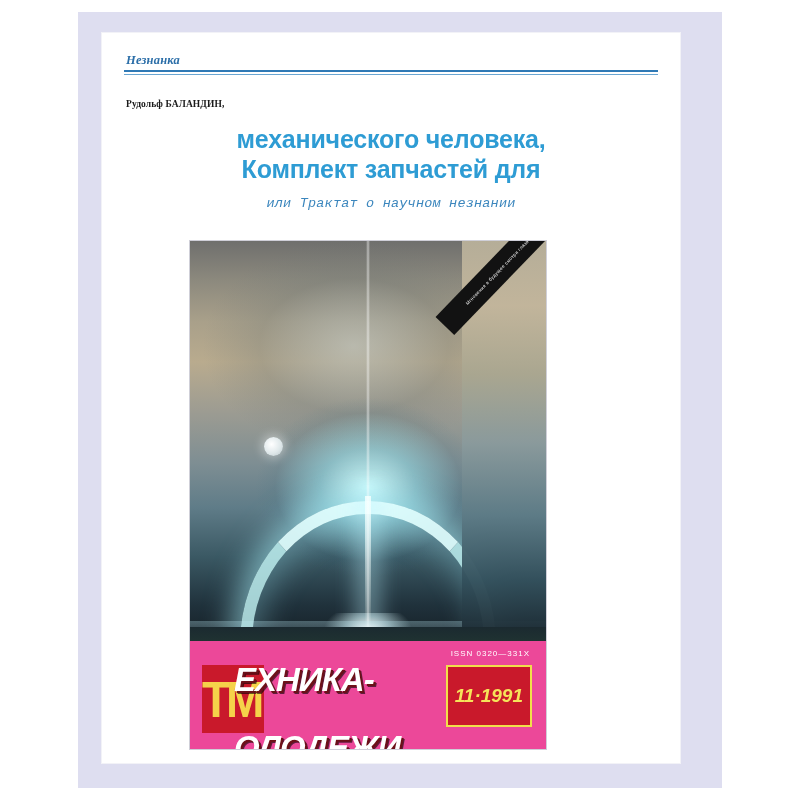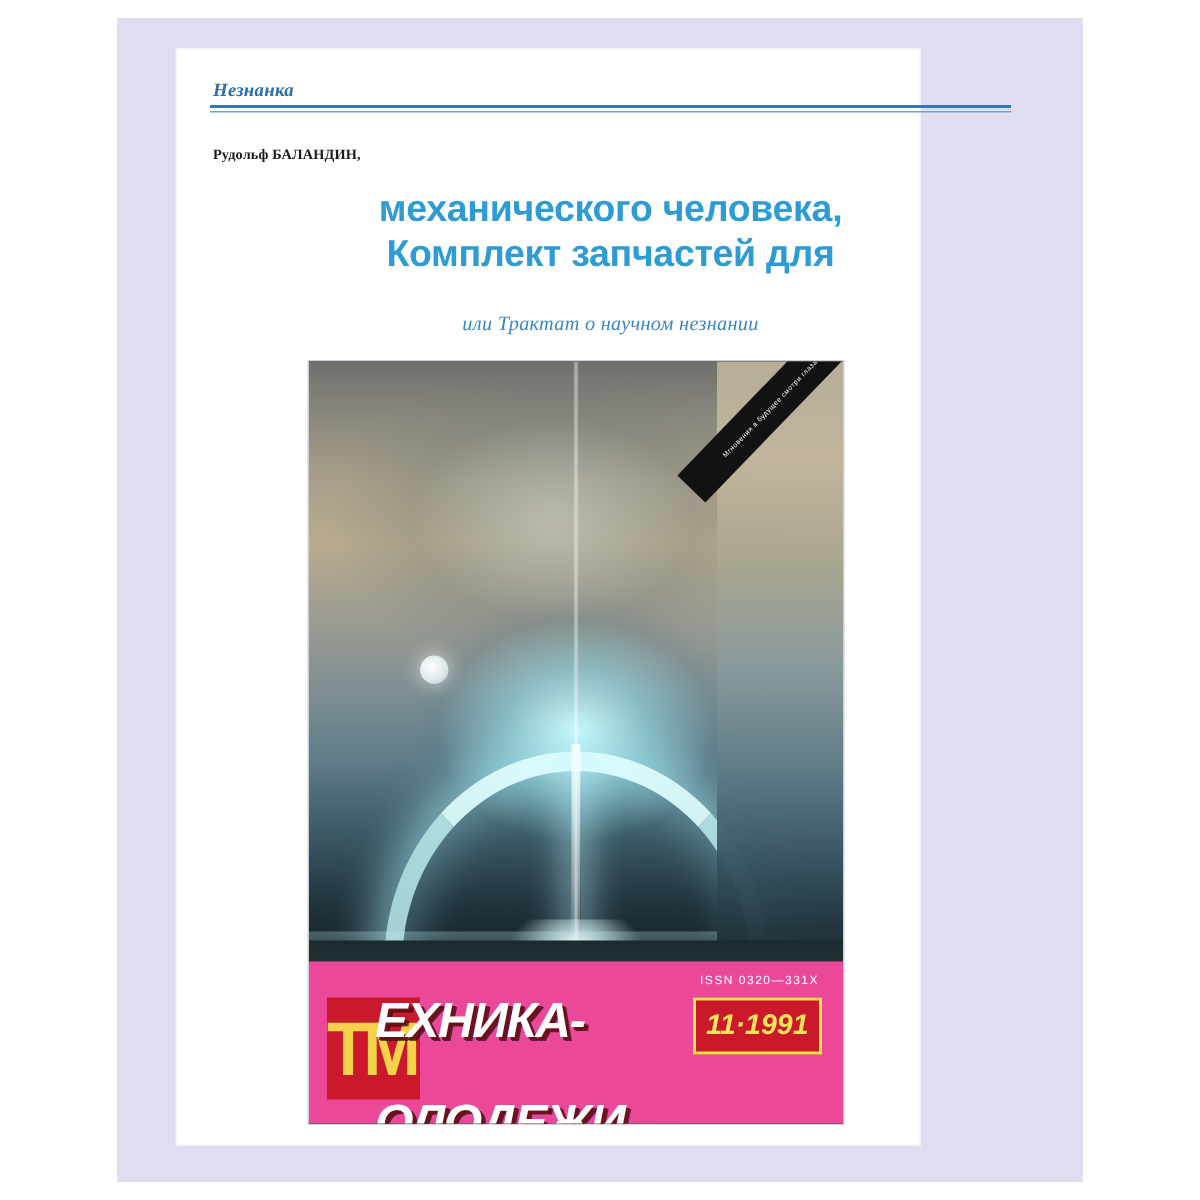--- a/index.html
+++ b/index.html
@@ -25,23 +25,23 @@
     left: 78px;
     top: 12px;
     width: 644px;
     height: 776px;
     background: #dedef0;
   }
 
   
   .page {
     position: absolute;
-    left: 118px;
+    left: 102px;
     top: 33px;
-    width: 495px;
+    width: 578px;
     height: 730px;
     background: #ffffff;
     box-shadow: 0 0 0 1px #f2f2f7;
   }
 
   .page-inner {
     position: absolute;
     left: 22px;
     top: 20px;
     width: 534px;
@@ -103,22 +103,22 @@
   .title-line {
     font-family: "Liberation Sans", sans-serif;
     font-weight: 700;
     font-size: 25px;
     line-height: 30px;
     color: #2e9cd4;
     letter-spacing: -0.2px;
   }
 
   .subtitle {
-    margin-top: 24px;
-    font-family: Liberation Serif, serif;
+    margin-top: 12px;
+    font-family: Liberation Mono, monospace;
     font-style: italic;
     font-size: 13.5px;
     color: #3b86bd;
     letter-spacing: 0.2px;
   }
 
   
   .cover {
     position: absolute;
     left: 88px;
@@ -348,21 +348,21 @@
     letter-spacing: -1px;
     text-shadow: 2px 2px 0 #6d1018, 3px 3px 0 rgba(0,0,0,0.6);
     white-space: nowrap;
     margin-top: 36px;
   }
 
   .issue-badge {
     position: absolute;
     right: 14px;
     top: 24px;
-    padding: 6px 7px;
+    padding: 18px 7px;
     background: #c9192b;
     border: 2px solid #f0e04a;
     font-family: "Liberation Sans", sans-serif;
     font-weight: 700;
     font-style: italic;
     font-size: 19px;
     color: #f5e45a;
     letter-spacing: 0px;
   }
 </style>

